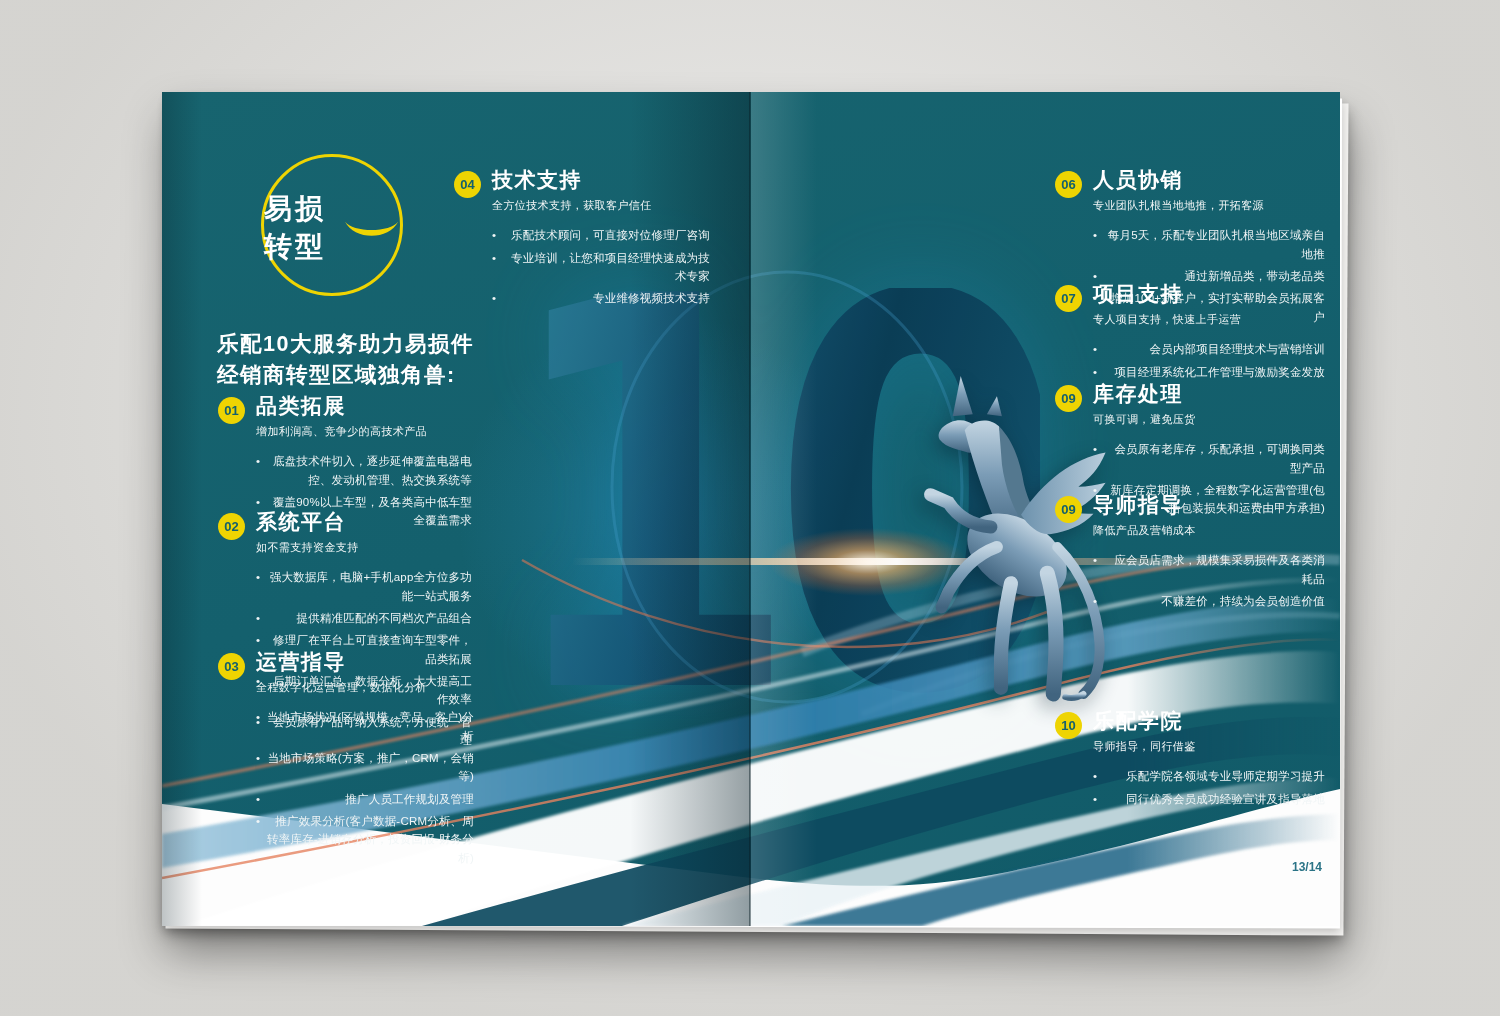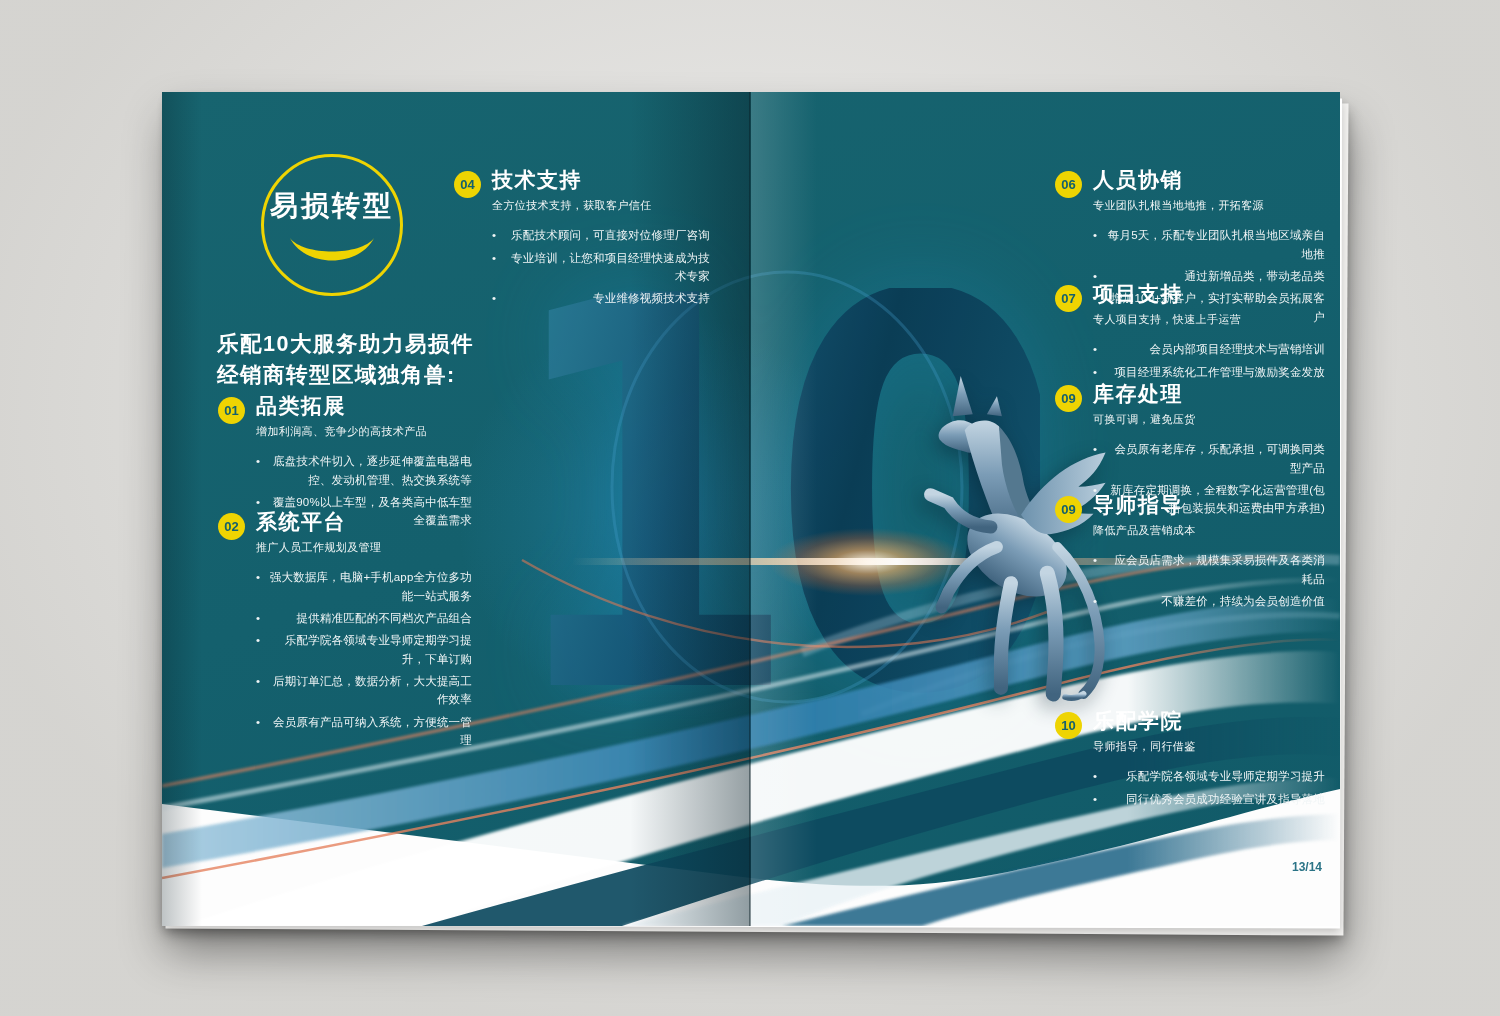--- a/index.html
+++ b/index.html
@@ -43,21 +43,21 @@
   .fold-l{position:absolute;left:468px;top:0;width:120px;height:834px;z-index:50;pointer-events:none;
     background:linear-gradient(to right,rgba(5,26,34,0),rgba(5,26,34,.40));}
   .fold-line{position:absolute;left:587px;top:0;width:2px;height:834px;z-index:51;background:rgba(8,28,36,.45);}
   .fold-r{position:absolute;left:589px;top:0;width:66px;height:834px;z-index:50;pointer-events:none;
     background:linear-gradient(to right,rgba(255,255,255,.16),rgba(255,255,255,0));}
   .edge-l{position:absolute;left:0;top:0;width:40px;height:834px;z-index:50;
     background:linear-gradient(to right,rgba(4,24,30,.25),transparent);}
 
   
   .logo{position:absolute;left:99px;top:62px;width:136px;height:136px;border-radius:50%;
-    border:3px solid #eed402;display:flex;flex-direction:column;align-items:center;justify-content:center;
+    border:3px solid #eed402;display:flex;flex-direction:row;align-items:center;justify-content:center;
     z-index:60;}
   .logo-text{font-size:28px;font-weight:bold;color:#fff;letter-spacing:3px;margin-top:6px;}
   .logo-smile{margin-top:11px;}
 
   
   .intro{position:absolute;left:55px;top:237px;z-index:60;color:#fff;font-weight:bold;
     font-size:21.5px;line-height:31px;letter-spacing:1.5px;}
 
   
   .section{position:absolute;z-index:60;color:#fff;}
@@ -196,32 +196,47 @@
       <li>底盘技术件切入，逐步延伸覆盖电器电控、发动机管理、热交换系统等</li>
       <li>覆盖90%以上车型，及各类高中低车型全覆盖需求</li>
     </ul>
   </div>
 
   <div class="section s02">
     <div class="sec-head">
       <div class="badge">02</div>
       <div class="sec-tw">
         <div class="sec-title">系统平台</div>
-        <div class="sec-sub">推广人员工作规划及管理</div>
+        <div class="sec-sub">如不需支持资金支持</div>
       </div>
     </div>
     <ul class="sec-bullets">
       <li>强大数据库，电脑+手机app全方位多功能一站式服务</li>
       <li>提供精准匹配的不同档次产品组合</li>
-      <li>乐配学院各领域专业导师定期学习提升，下单订购</li>
+      <li>修理厂在平台上可直接查询车型零件，品类拓展</li>
       <li>后期订单汇总，数据分析，大大提高工作效率</li>
       <li>会员原有产品可纳入系统，方便统一管理</li>
     </ul>
   </div>
 
+  <div class="section s03">
+    <div class="sec-head">
+      <div class="badge">03</div>
+      <div class="sec-tw">
+        <div class="sec-title">运营指导</div>
+        <div class="sec-sub">全程数字化运营管理，数据化分析</div>
+      </div>
+    </div>
+    <ul class="sec-bullets">
+      <li>当地市场状况(区域规模、竞品、客户)分析</li>
+      <li>当地市场策略(方案，推广，CRM，会销等)</li>
+      <li>推广人员工作规划及管理</li>
+      <li>推广效果分析(客户数据-CRM分析、周转率库存-进销存分析，投资回报-财务分析)</li>
+    </ul>
+  </div>
 
   <div class="section s04">
     <div class="sec-head">
       <div class="badge">04</div>
       <div class="sec-tw">
         <div class="sec-title">技术支持</div>
         <div class="sec-sub">全方位技术支持，获取客户信任</div>
       </div>
     </div>
     <ul class="sec-bullets">

